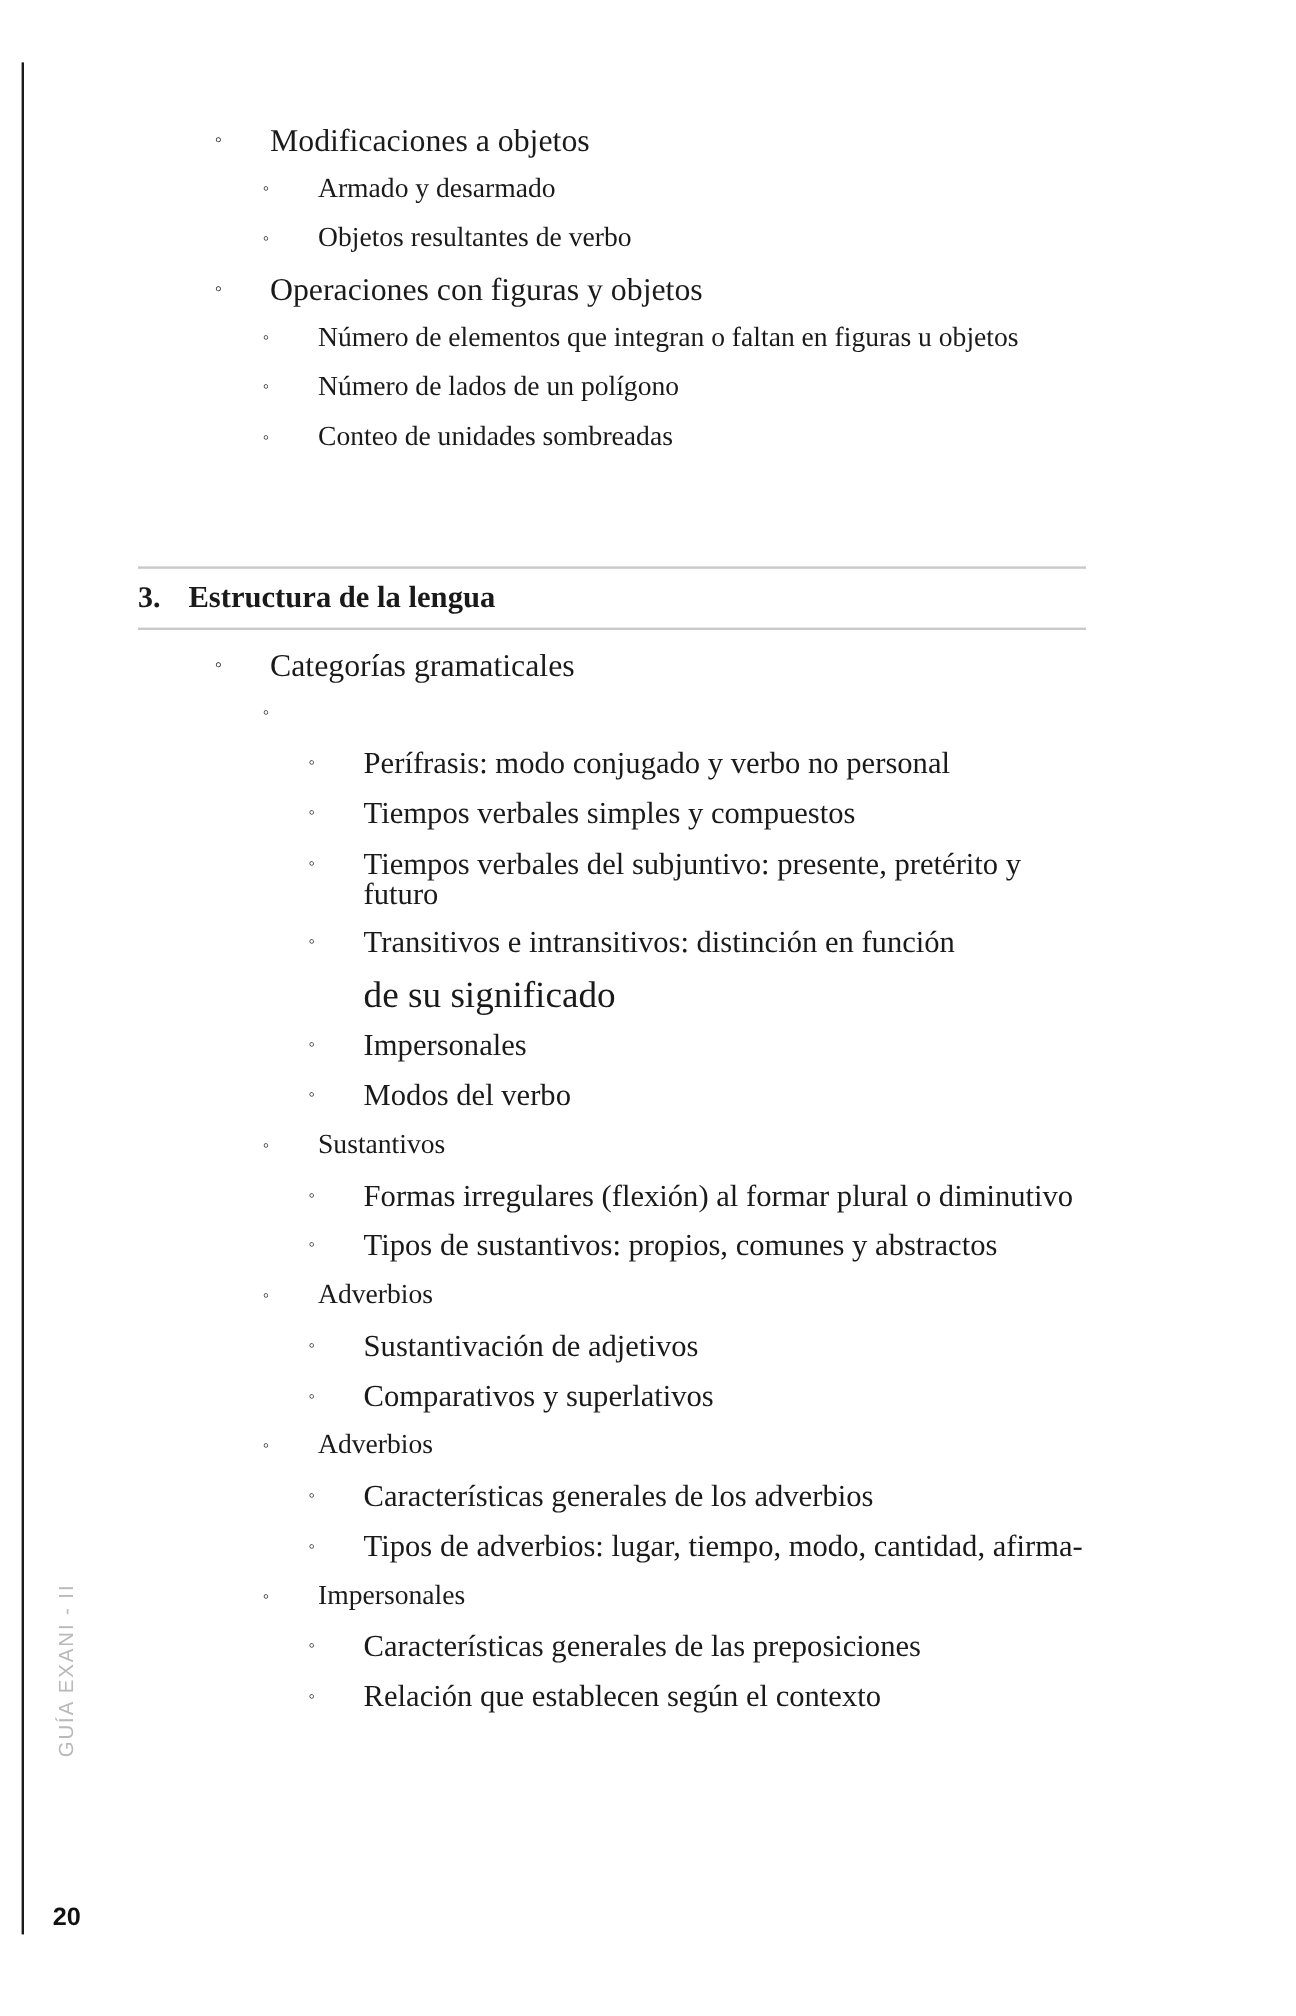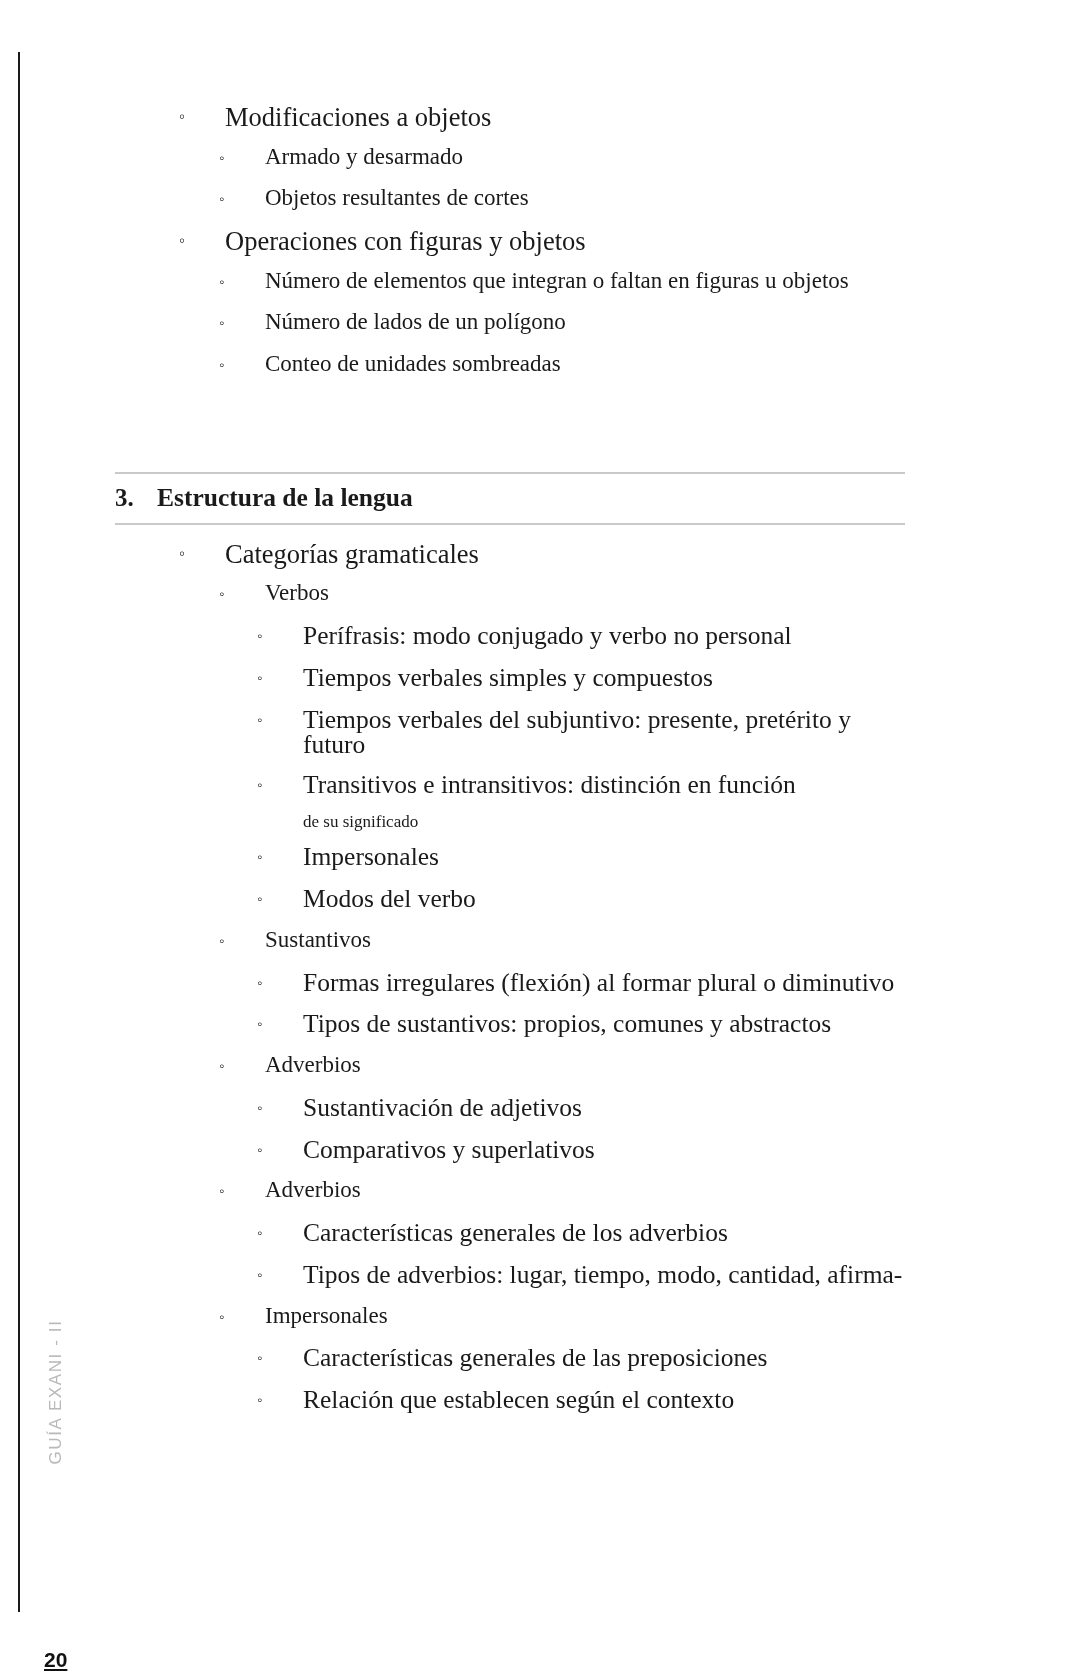--- a/index.html
+++ b/index.html
@@ -45,26 +45,25 @@
     letter-spacing: 1.6px;
     color: #b9b9b9;
     white-space: nowrap;
     text-align: center;
   }
 
   
   .folio {
     position: absolute;
     left: 44px;
-    top: 1648px;
+    top: 1586px;
     font-family: "Liberation Sans", "DejaVu Sans", sans-serif;
     font-size: 21px;
     font-weight: bold;
     color: #111111;
-    text-decoration: underline;
   }
 
   
   .content {
     position: absolute;
     left: 115px;
     top: 104px;
     width: 790px;
   }
 
@@ -96,21 +95,21 @@
   .lvl2 { padding-left: 104px; margin-bottom: 14px; }
   .lvl2 .bullet { width: 46px; font-size: 15px; line-height: 1.85; }
   .lvl2 .txt   { font-size: 23px; }
 
   
   .lvl3 { padding-left: 142px; margin-bottom: 14px; }
   .lvl3 .bullet { width: 46px; font-size: 15px; line-height: 1.85; }
   .lvl3 .txt   { font-size: 25.5px; }
 
   
-  .cont { margin-bottom: 14px; font-size: 17px; line-height: 1.0; }
+  .cont { margin-bottom: 14px; font-size: 31px; line-height: 1.0; }
   .cont-l3 { padding-left: 188px; }
 
   
   .just .txt {
     text-align: justify;
     text-justify: inter-word;
   }
 
   
   .section-block { margin-top: 38px; margin-bottom: 16px; }
@@ -156,21 +155,21 @@
         <div class="row lvl1">
           <span class="bullet">◦</span>
           <span class="txt">Modificaciones a objetos</span>
         </div>
         <div class="row lvl2">
           <span class="bullet">◦</span>
           <span class="txt">Armado y desarmado</span>
         </div>
         <div class="row lvl2">
           <span class="bullet">◦</span>
-          <span class="txt">Objetos resultantes de cortes</span>
+          <span class="txt">Objetos resultantes de verbo</span>
         </div>
         <div class="row lvl1">
           <span class="bullet">◦</span>
           <span class="txt">Operaciones con figuras y objetos</span>
         </div>
         <div class="row lvl2">
           <span class="bullet">◦</span>
           <span class="txt">Número de elementos que integran o faltan en figuras u objetos</span>
         </div>
         <div class="row lvl2">
@@ -194,21 +193,20 @@
       <div class="hr"></div>
     </div>
 
     <div id="section-outline">
         <div class="row lvl1">
           <span class="bullet">◦</span>
           <span class="txt">Categorías gramaticales</span>
         </div>
         <div class="row lvl2">
           <span class="bullet">◦</span>
-          <span class="txt">Verbos</span>
         </div>
         <div class="row lvl3">
           <span class="bullet">◦</span>
           <span class="txt">Perífrasis: modo conjugado y verbo no personal</span>
         </div>
         <div class="row lvl3">
           <span class="bullet">◦</span>
           <span class="txt">Tiempos verbales simples y compuestos</span>
         </div>
         <div class="row lvl3">

